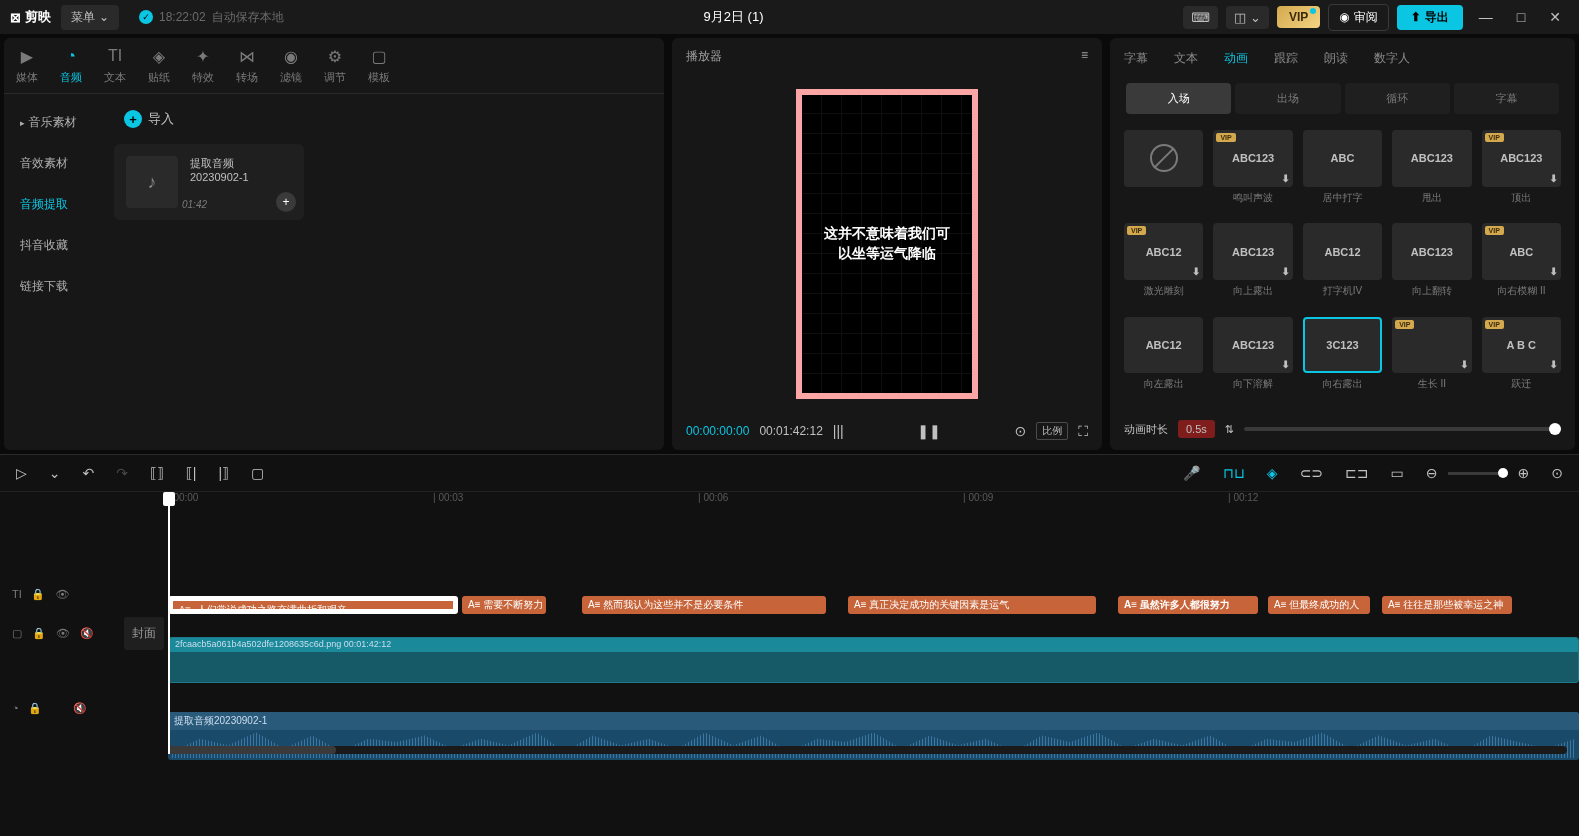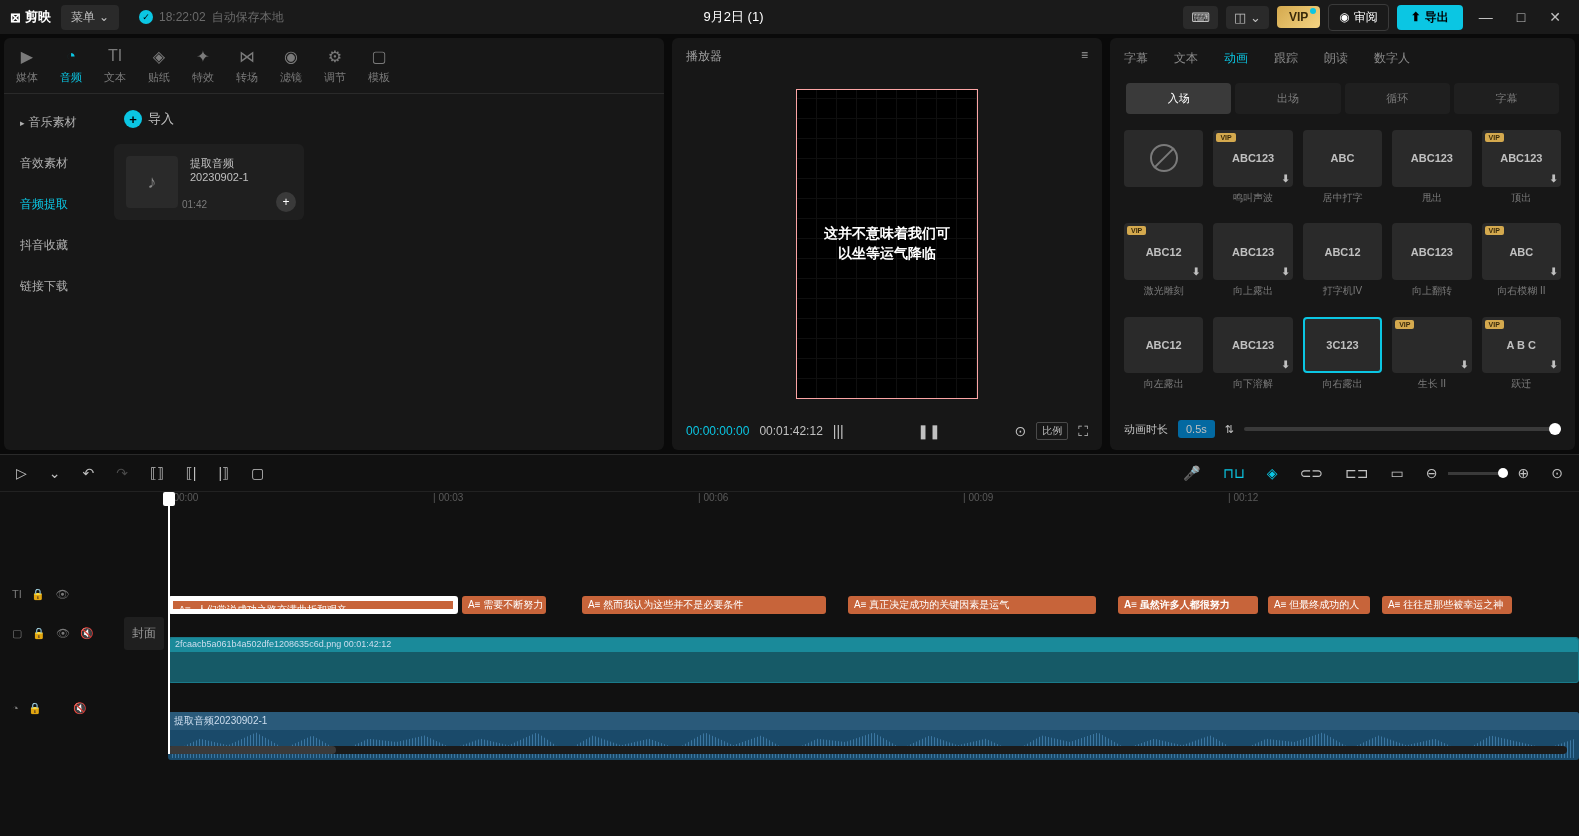--- a/index.html
+++ b/index.html
@@ -36,27 +36,27 @@
 .side-item.active { color: #0bc6e3; }
 .side-item .arrow { font-size: 9px; }
 
 .content-area { flex: 1; padding: 10px; }
 .import-btn { display: inline-flex; align-items: center; gap: 6px; color: #c0c0c0; cursor: pointer; padding: 6px 10px; font-size: 13px; }
 .import-plus { width: 18px; height: 18px; border-radius: 50%; background: #0bc6e3; color: #000; display: flex; align-items: center; justify-content: center; font-weight: bold; }
 .media-card { width: 190px; background: #1f1f1f; border-radius: 6px; padding: 12px; margin-top: 10px; display: flex; gap: 12px; position: relative; }
 .media-thumb { width: 52px; height: 52px; background: #2a2a2a; border-radius: 4px; display: flex; align-items: center; justify-content: center; font-size: 18px; color: #8a8a8a; }
 .media-info { flex: 1; font-size: 11px; color: #c0c0c0; }
 .media-add { position: absolute; bottom: 8px; right: 8px; width: 20px; height: 20px; border-radius: 50%; background: #3a3a3a; color: #fff; display: flex; align-items: center; justify-content: center; cursor: pointer; }
-.media-dur { position: absolute; bottom: 10px; left: 68px; font-size: 10px; color: #7a7a7a; }
+.media-dur { position: absolute; bottom: 10px; left: 68px; font-size: 10px; color: #7a7a7a; font-style: italic; }
 
 
 .preview-panel { width: 430px; background: #171717; border-radius: 6px; margin: 4px; display: flex; flex-direction: column; }
 .preview-header { padding: 10px 14px; color: #a0a0a0; font-size: 12px; display: flex; justify-content: space-between; }
 .preview-body { flex: 1; display: flex; align-items: center; justify-content: center; }
-.video-frame { width: 182px; height: 310px; background: #000; position: relative; display: flex; align-items: center; justify-content: center; border: 1px solid #fca5a5; }
+.video-frame { width: 182px; height: 310px; background: #000; position: relative; display: flex; align-items: center; justify-content: center; border: 6px solid #fca5a5; }
 .video-grid { position: absolute; inset: 0; background-image: repeating-linear-gradient(0deg, transparent, transparent 19px, #1a1a1a 19px, #1a1a1a 20px), repeating-linear-gradient(90deg, transparent, transparent 19px, #1a1a1a 19px, #1a1a1a 20px); opacity: 0.6; }
 .video-text { position: relative; color: #fff; font-size: 14px; font-weight: bold; text-align: center; line-height: 1.4; }
 .preview-controls { padding: 10px 14px; display: flex; align-items: center; gap: 10px; }
 .time-current { color: #0bc6e3; }
 .time-total { color: #c0c0c0; }
 .pc-spacer { flex: 1; }
 .pc-btn { color: #c0c0c0; cursor: pointer; font-size: 14px; }
 .pc-ratio { border: 1px solid #4a4a4a; padding: 1px 5px; border-radius: 2px; font-size: 10px; }
 
 
@@ -70,21 +70,21 @@
 .anim-grid { flex: 1; overflow-y: auto; padding: 8px 14px; display: grid; grid-template-columns: repeat(5, 1fr); gap: 10px; }
 .anim-item { display: flex; flex-direction: column; align-items: center; gap: 4px; }
 .anim-preview { width: 100%; aspect-ratio: 1.4; background: #2a2a2a; border-radius: 4px; display: flex; align-items: center; justify-content: center; color: #c0c0c0; font-size: 11px; font-weight: bold; position: relative; cursor: pointer; }
 .anim-preview.selected { border: 2px solid #0bc6e3; }
 .anim-preview.none::before { content: ""; width: 24px; height: 24px; border: 2px solid #7a7a7a; border-radius: 50%; }
 .anim-preview.none::after { content: ""; position: absolute; width: 28px; height: 2px; background: #7a7a7a; transform: rotate(-45deg); }
 .anim-vip { position: absolute; top: 3px; left: 3px; background: #d4a94e; color: #3a2a0a; font-size: 7px; font-weight: bold; padding: 1px 4px; border-radius: 2px; }
 .anim-dl { position: absolute; bottom: 3px; right: 3px; color: #c0c0c0; font-size: 10px; }
 .anim-label { font-size: 10px; color: #7a7a7a; }
 .duration-bar { padding: 12px 14px; display: flex; align-items: center; gap: 10px; font-size: 11px; }
-.dur-input { background: #0369a1; padding: 3px 8px; border-radius: 3px; }
+.dur-input { background: #7f1d1d; padding: 3px 8px; border-radius: 3px; }
 .dur-slider { flex: 1; height: 4px; background: #3a3a3a; border-radius: 2px; position: relative; }
 .dur-thumb { position: absolute; right: 0; top: -4px; width: 12px; height: 12px; background: #fff; border-radius: 50%; }
 
 
 .timeline { background: #111; border-top: 1px solid #2a2a2a; height: 382px; }
 .tl-toolbar { display: flex; align-items: center; padding: 6px 12px; gap: 14px; border-bottom: 1px solid #222; }
 .tl-tool { color: #c0c0c0; cursor: pointer; font-size: 14px; padding: 4px; }
 .tl-tool.disabled { color: #4a4a4a; }
 .tl-spacer { flex: 1; }
 .tl-zoom { display: flex; align-items: center; gap: 6px; }

